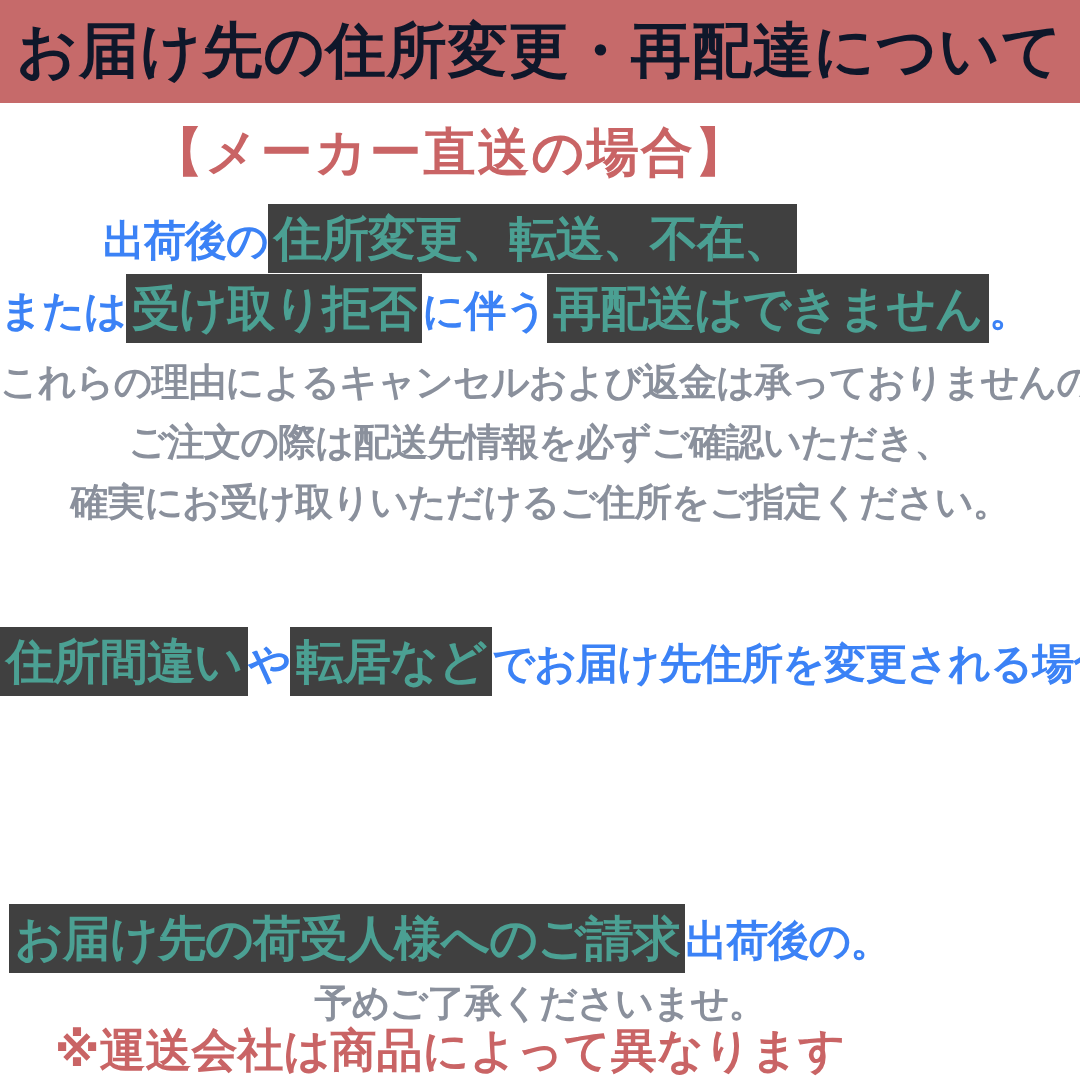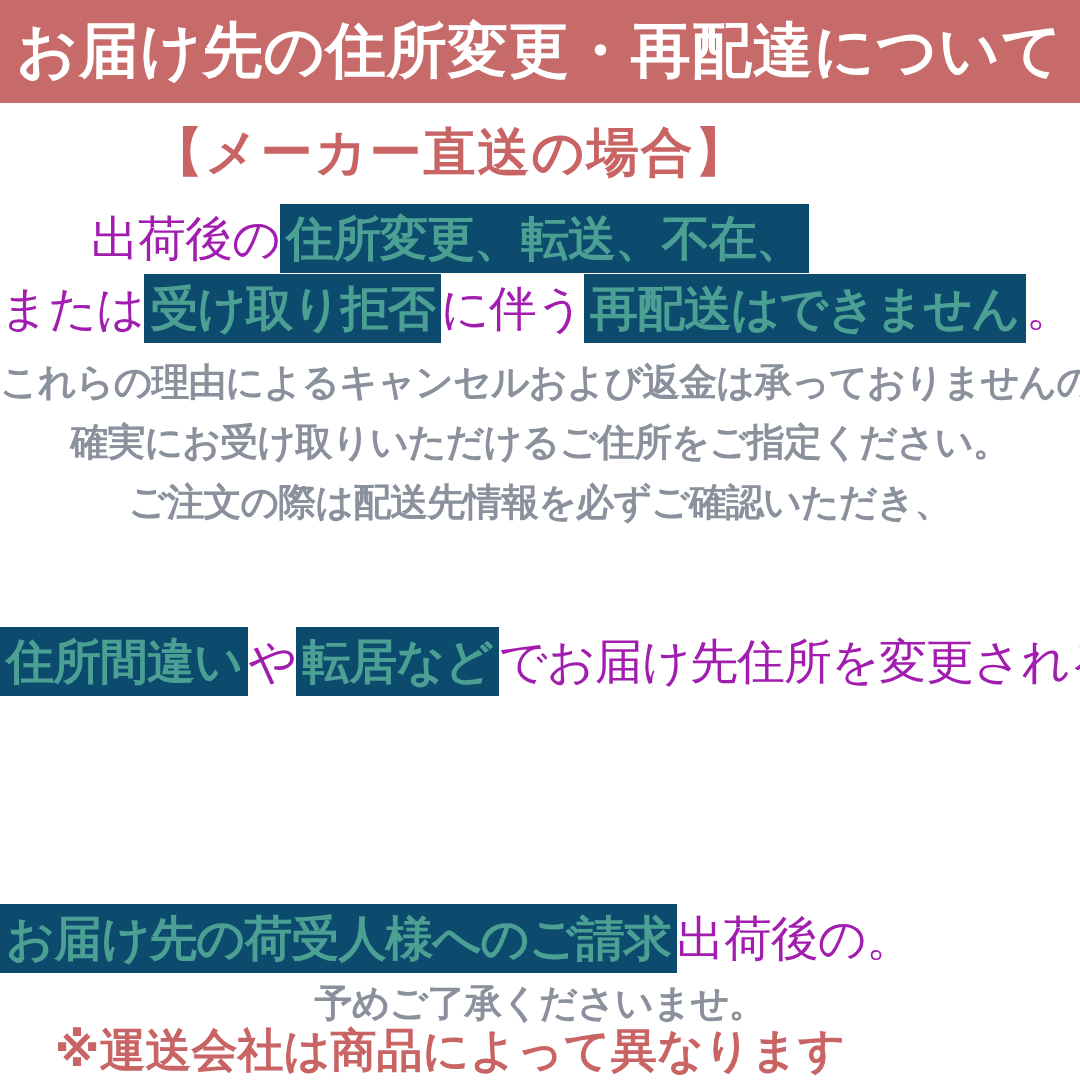--- a/index.html
+++ b/index.html
@@ -5,34 +5,34 @@
   html,body{margin:0;padding:0;background:#ffffff;}
   .page{
     position:relative;width:1080px;height:1080px;background:#ffffff;overflow:hidden;
     font-family:"Liberation Sans","DejaVu Sans",sans-serif;
   }
   .banner{
     position:absolute;top:0;left:0;width:1080px;height:103px;background:#C66A6A;
     display:flex;align-items:center;justify-content:center;
   }
   .banner-title{
-    color:#ffffff;font-size:60px;font-weight:700;letter-spacing:1px;white-space:nowrap;
+    color:#0f172a;font-size:60px;font-weight:700;letter-spacing:1px;white-space:nowrap;
   }
   .row{
     position:absolute;left:0;width:900px;text-align:center;white-space:nowrap;line-height:72px;
   }
   .heading-red{
     color:#C96465;font-size:52px;font-weight:700;letter-spacing:2px;
   }
   .hl{
-    color:#4BA093;background:#0c4a6e;font-size:48px;font-weight:700;
+    color:#4BA093;background:#404040;font-size:48px;font-weight:700;
     padding:8px 6px;letter-spacing:-1px;
   }
   .g-inline{
-    color:#a21caf;font-size:48px;font-weight:400;letter-spacing:-1px;
+    color:#3b82f6;font-size:42px;font-weight:700;letter-spacing:-1px;
   }
   .para{
     position:absolute;left:0;width:1080px;text-align:center;
     color:#8A909C;font-size:38px;font-weight:600;letter-spacing:-1px;line-height:60px;
     white-space:nowrap;
   }
   .note-red{
     color:#C96465;font-size:46px;font-weight:700;letter-spacing:0px;
   }
   .p1{top:116px;}
@@ -57,22 +57,22 @@
   </div>
 
   <div class="row p1"><span class="heading-red">【メーカー直送の場合】</span></div>
 
   <div class="row p2"><span class="g-inline">出荷後の</span><span class="hl">住所変更、転送、不在、</span></div>
 
   <div class="row p3"><span class="g-inline">または</span><span class="hl">受け取り拒否</span><span class="g-inline">に伴う</span><span class="hl">再配送はできません</span><span class="g-inline">。</span></div>
 
   <div class="para p4">
     <div>これらの理由によるキャンセルおよび返金は承っておりませんので、</div>
+    <div>ご注文の際は配送先情報を必ずご確認いただき、</div>
     <div>確実にお受け取りいただけるご住所をご指定ください。</div>
-    <div>ご注文の際は配送先情報を必ずご確認いただき、</div>
   </div>
 
 
   <div class="row p6"><span class="hl">住所間違い</span><span class="g-inline">や</span><span class="hl">転居など</span><span class="g-inline">でお届け先住所を変更される場合は、</span></div>
 
 
 
   <div class="row p9"><span class="hl">お届け先の荷受人様へのご請求</span><span class="g-inline">出荷後の。</span></div>
 
   <div class="para p10">

